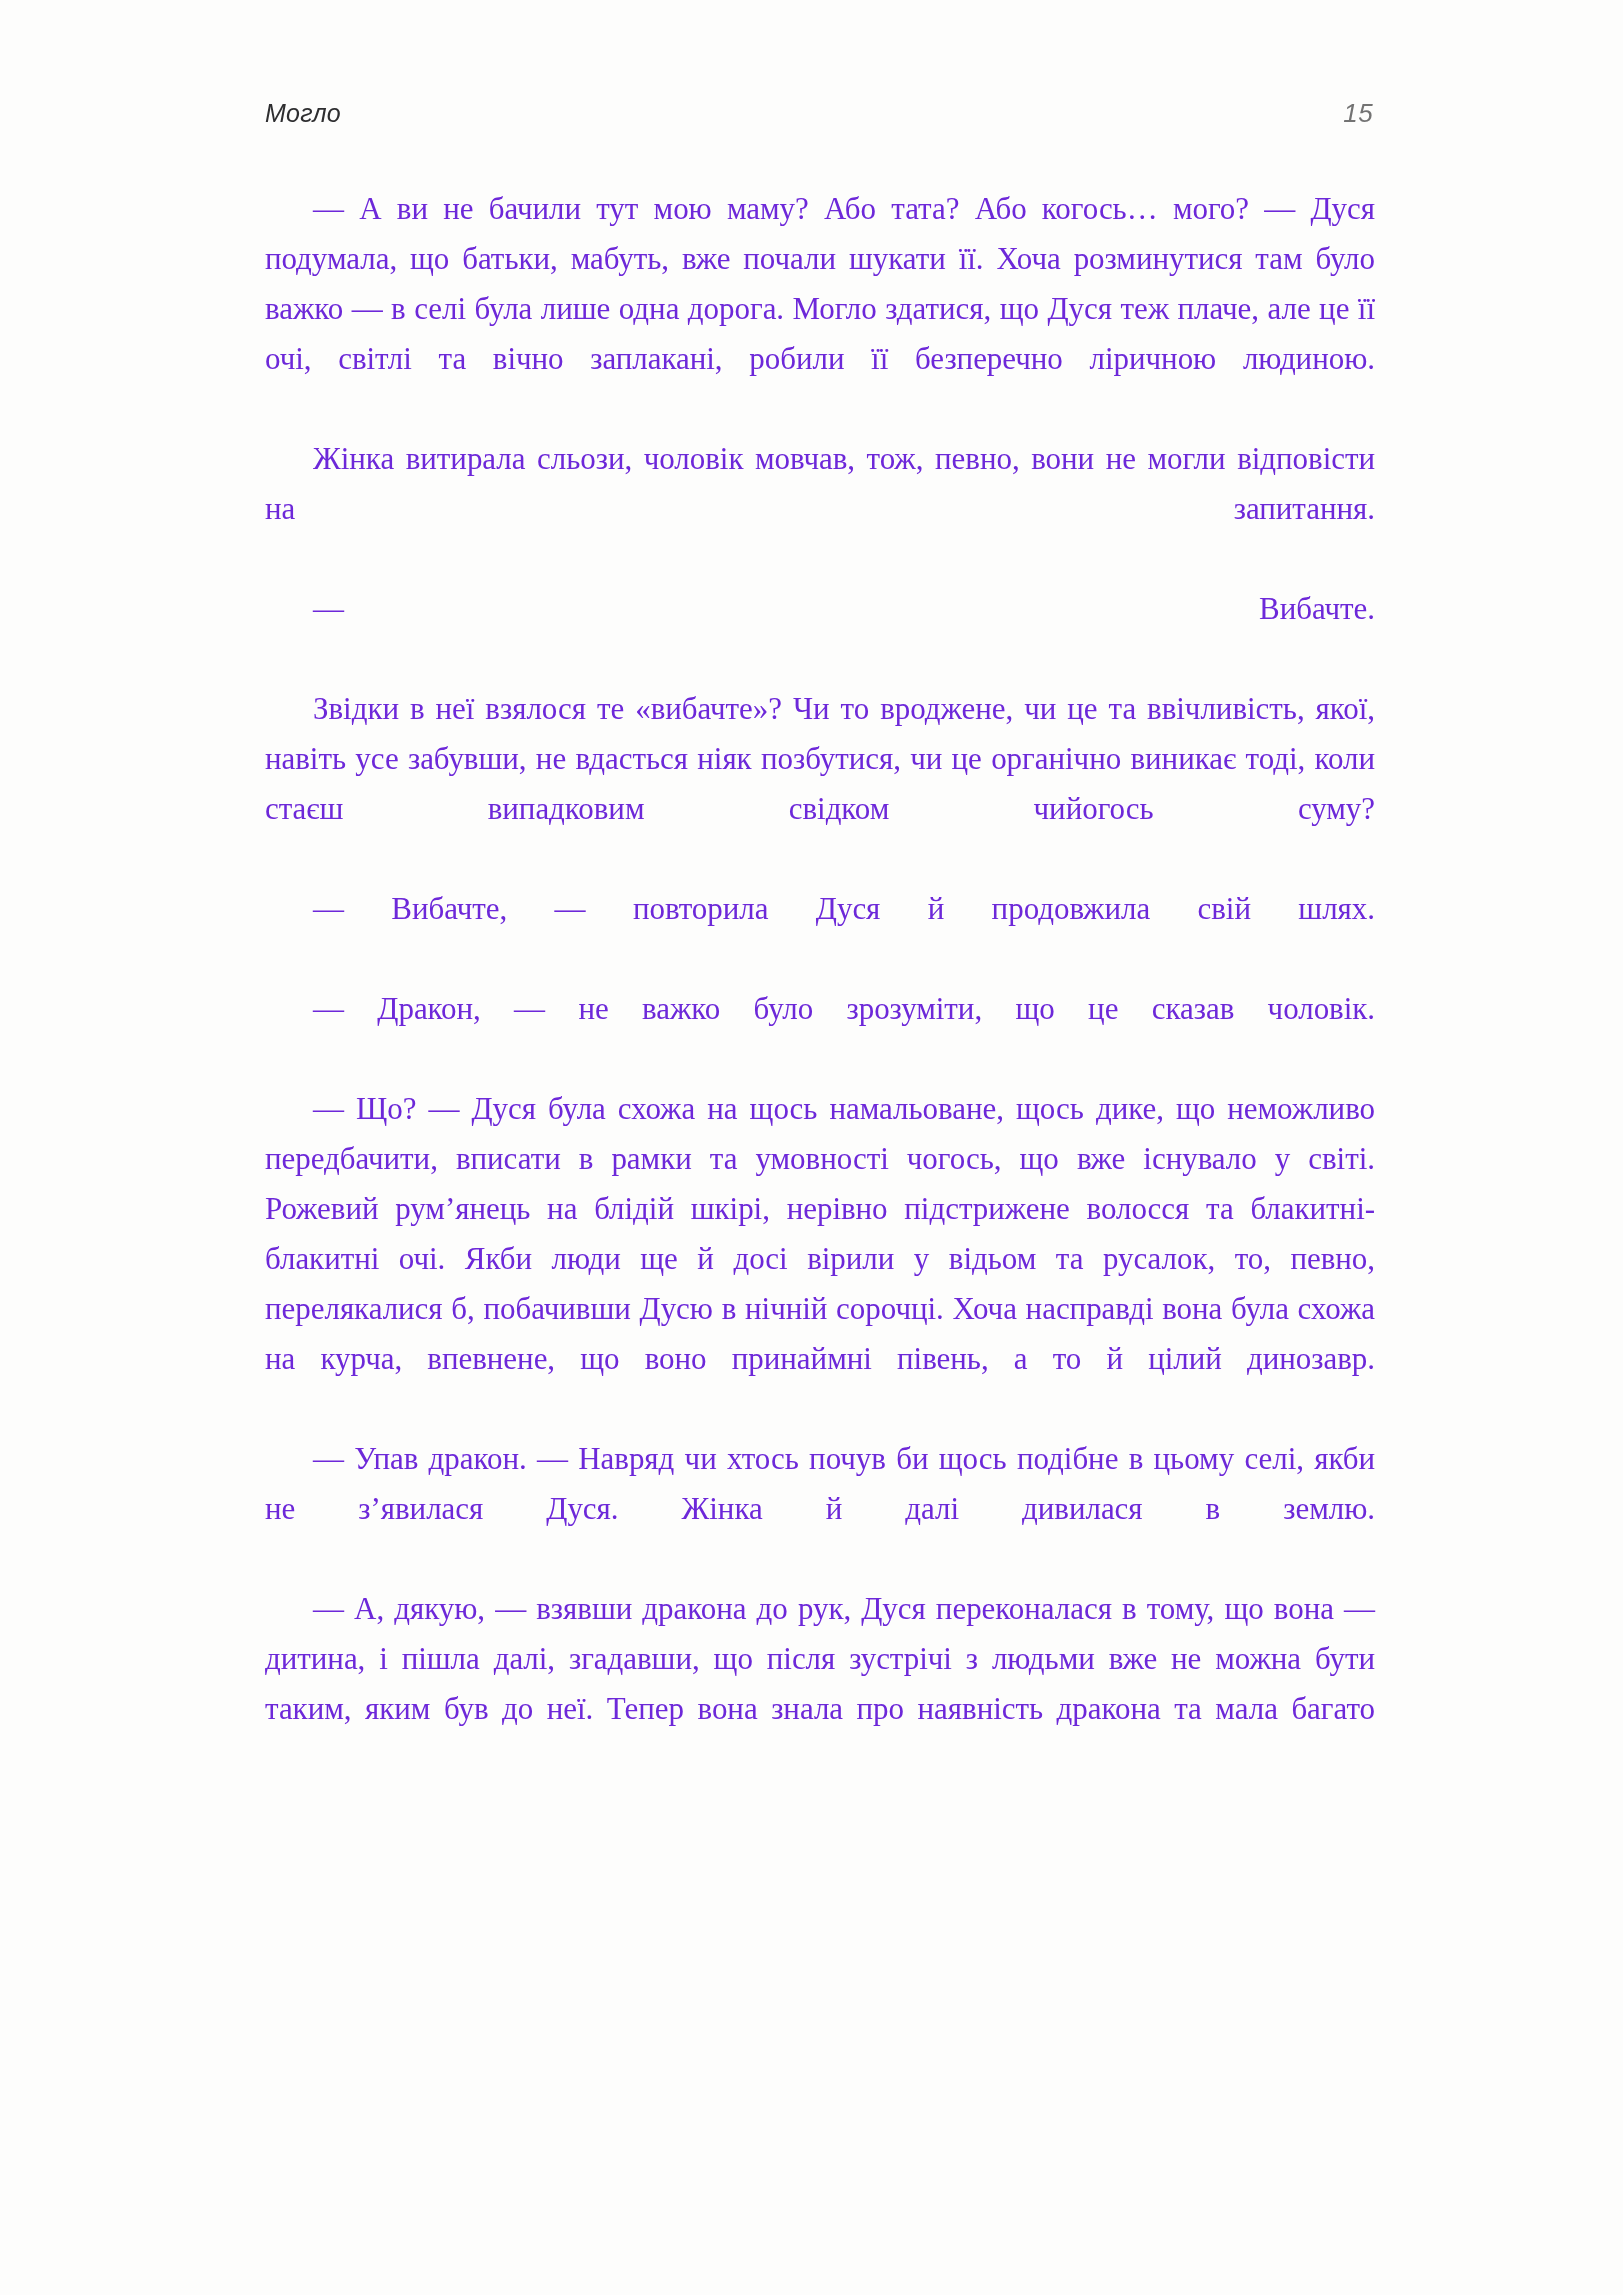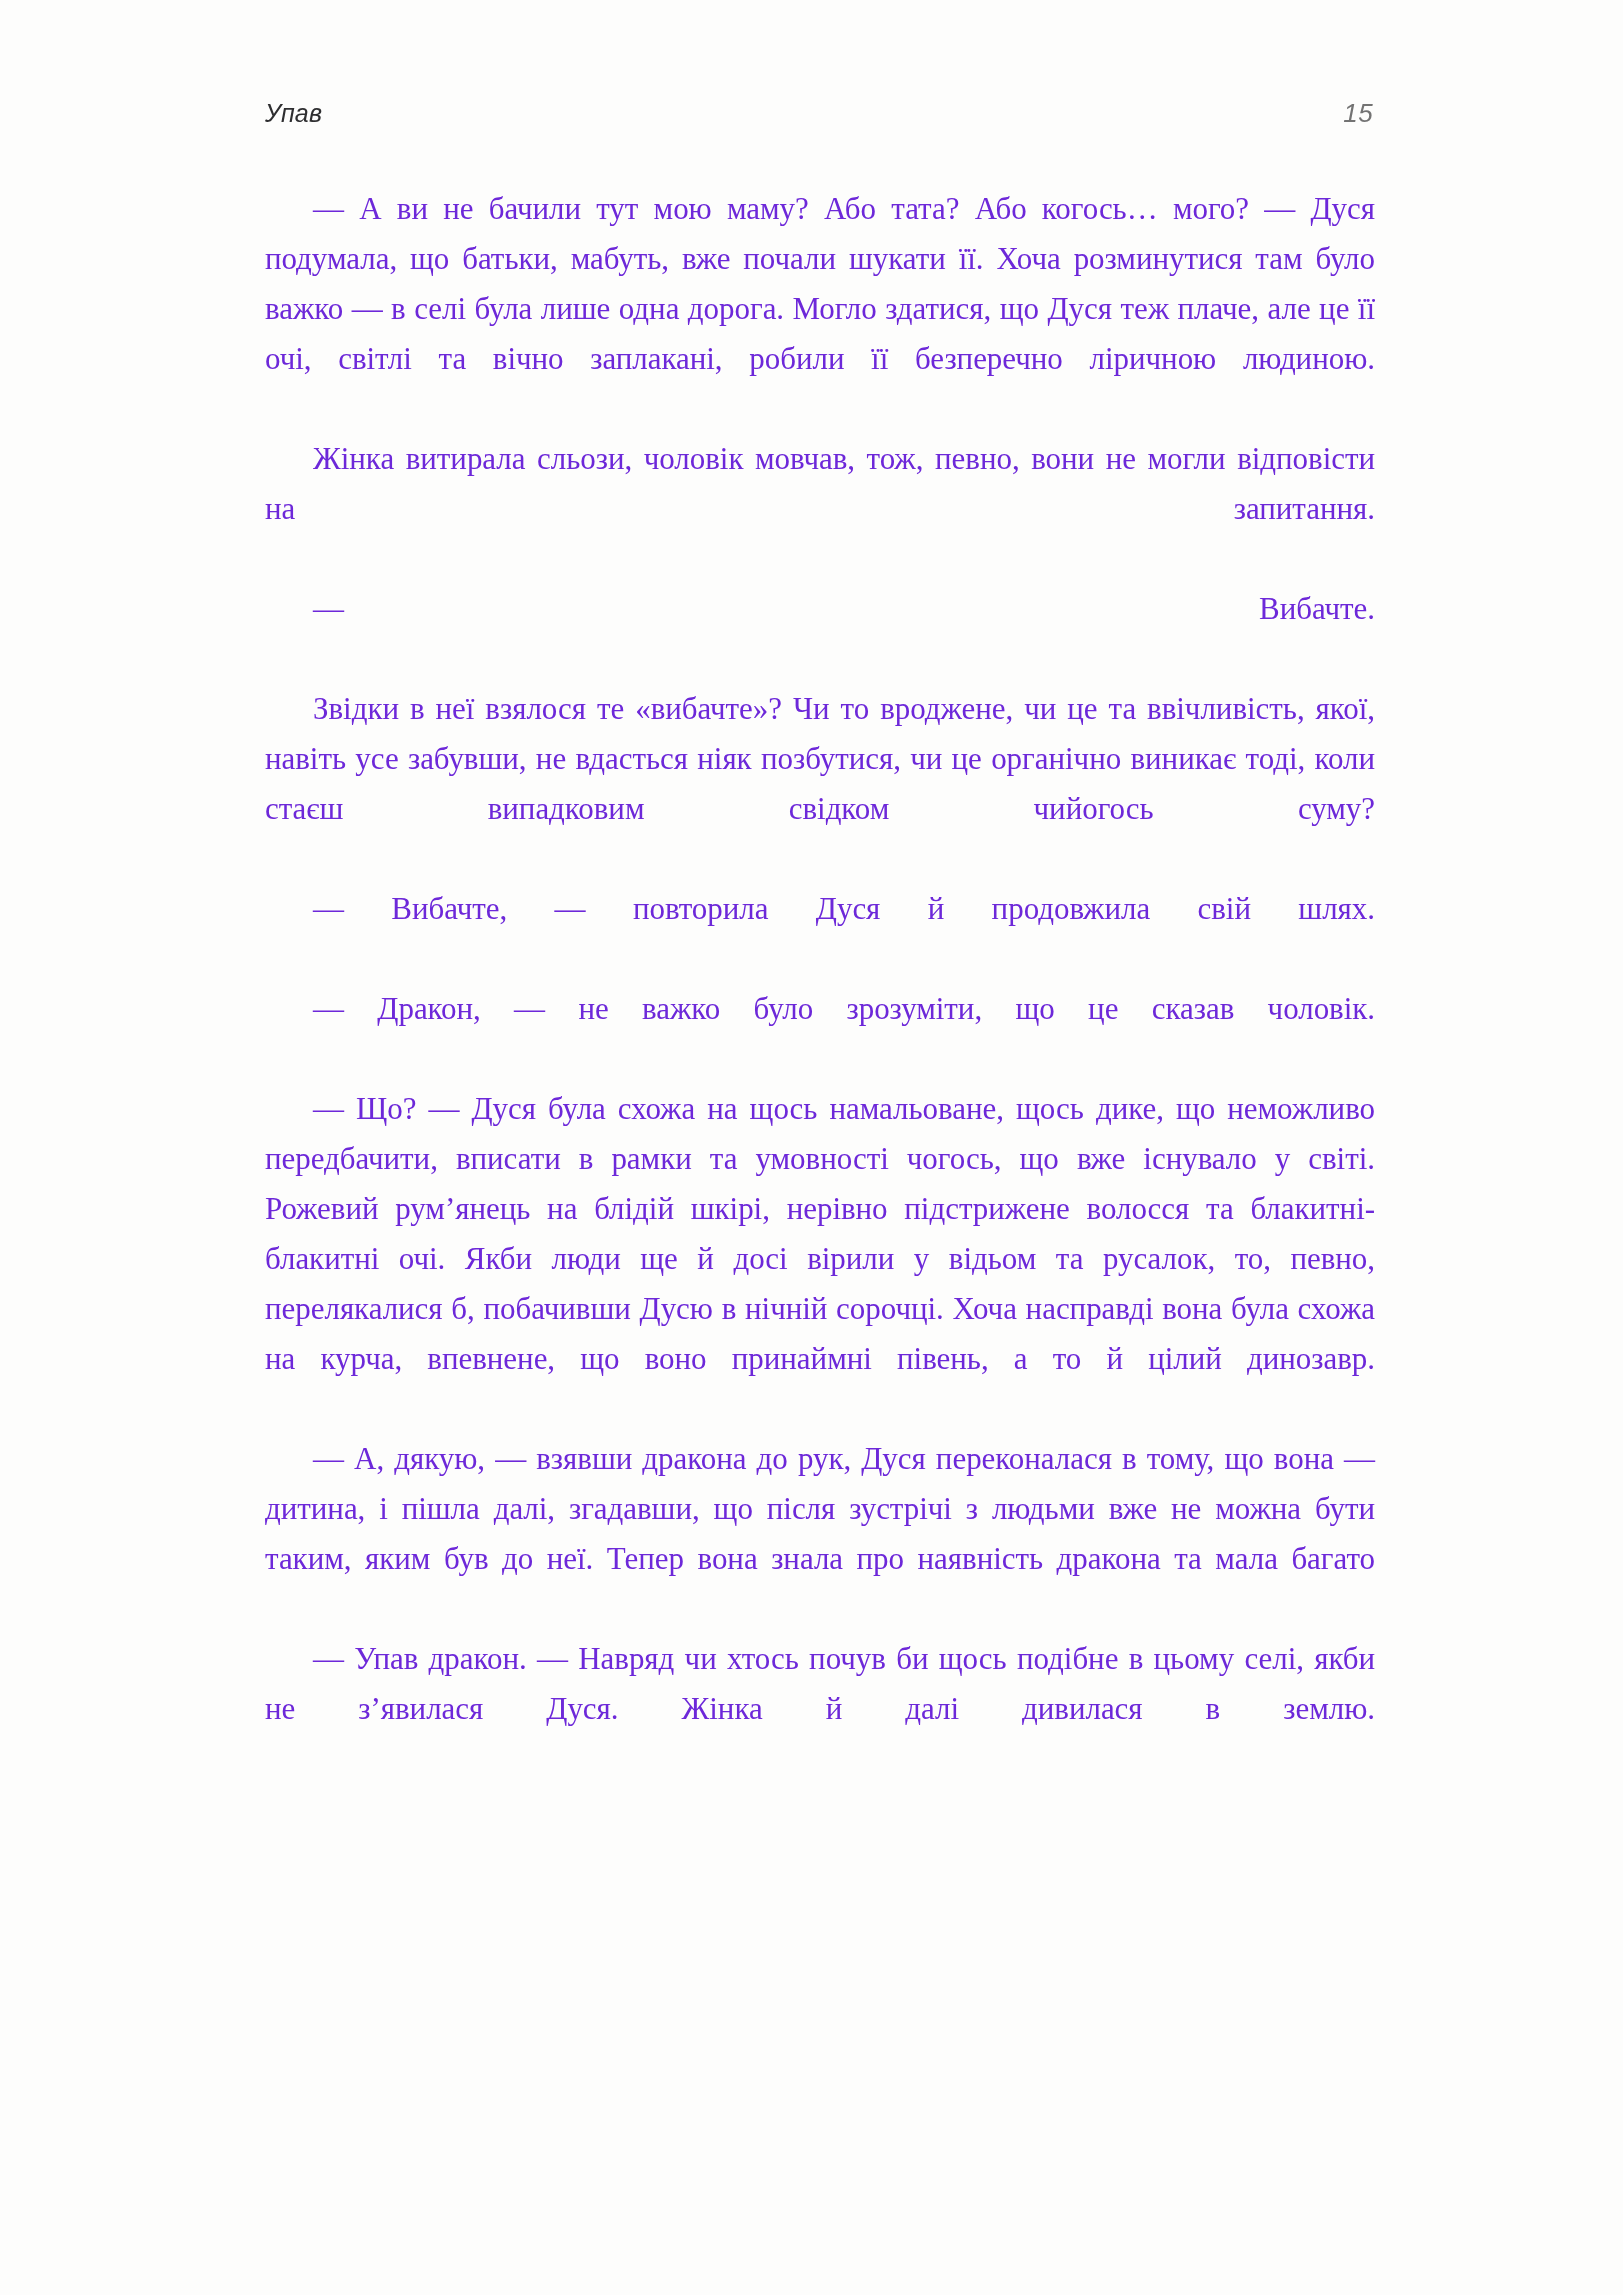--- a/index.html
+++ b/index.html
@@ -87,30 +87,30 @@
     display: inline-block;
     width: 100%;
   }
 </style>
 </head>
 <body>
 
 <div class="page">
 
   <div class="running-head">
-    <span class="running-head-title">Упав</span>
+    <span class="running-head-title">Могло</span>
     <span class="running-head-folio">15</span>
   </div>
 
   <div class="textblock">
     <p class="para">— А ви не бачили тут мою маму? Або тата? Або когось… мого? — Дуся подумала, що батьки, мабуть, вже почали шукати її. Хоча розминутися там було важко — в селі була лише одна дорога. Могло здатися, що Дуся теж плаче, але це її очі, світлі та вічно заплакані, робили її безперечно ліричною людиною.</p>
     <p class="para">Жінка витирала сльози, чоловік мовчав, тож, певно, вони не могли відповісти на запитання.</p>
     <p class="para">— Вибачте.</p>
     <p class="para">Звідки в неї взялося те «вибачте»? Чи то вроджене, чи це та ввічливість, якої, навіть усе забувши, не вдасться ніяк позбутися, чи це органічно виникає тоді, коли стаєш випадковим свідком чийогось суму?</p>
     <p class="para">— Вибачте, — повторила Дуся й продовжила свій шлях.</p>
     <p class="para">— Дракон, — не важко було зрозуміти, що це сказав чоловік.</p>
     <p class="para">— Що? — Дуся була схожа на щось намальоване, щось дике, що неможливо передбачити, вписати в рамки та умовності чогось, що вже існувало у світі. Рожевий рум’янець на блідій шкірі, нерівно підстрижене волосся та блакитні-блакитні очі. Якби люди ще й досі вірили у відьом та русалок, то, певно, перелякалися б, побачивши Дусю в нічній сорочці. Хоча насправді вона була схожа на курча, впевнене, що воно принаймні півень, а то й цілий динозавр.</p>
+    <p class="para">— Упав дракон. — Навряд чи хтось почув би щось подібне в цьому селі, якби не з’явилася Дуся. Жінка й далі дивилася в землю.</p>
     <p class="para">— А, дякую, — взявши дракона до рук, Дуся переконалася в тому, що вона — дитина, і пішла далі, згадавши, що після зустрічі з людьми вже не можна бути таким, яким був до неї. Тепер вона знала про наявність дракона та мала багато</p>
-    <p class="para">— Упав дракон. — Навряд чи хтось почув би щось подібне в цьому селі, якби не з’явилася Дуся. Жінка й далі дивилася в землю.</p>
   </div>
 
 </div>
 
 
 </body></html>

